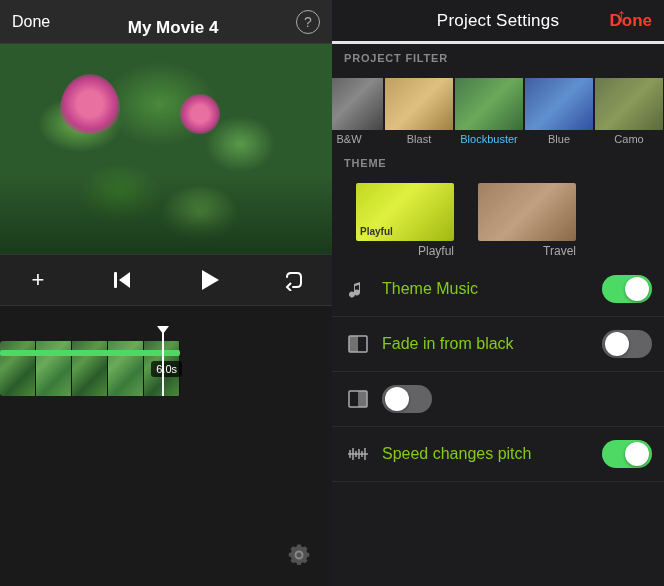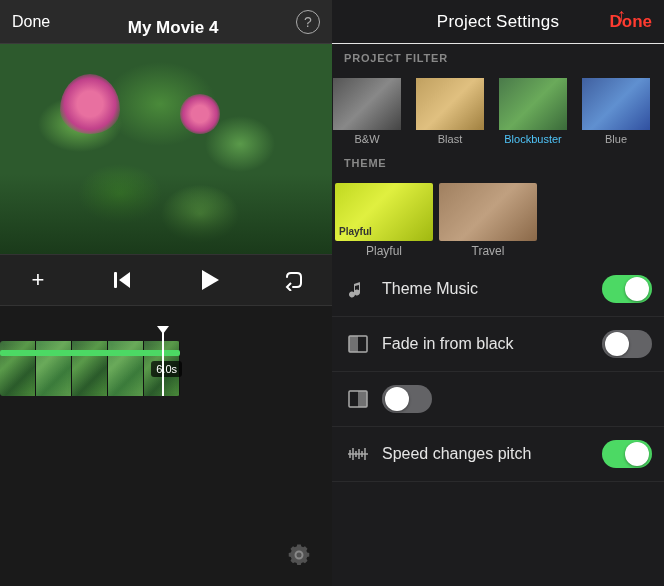--- a/index.html
+++ b/index.html
@@ -246,21 +246,21 @@
       flex-direction: column;
     }
 
     .right-header {
       height: 44px;
       background: #1c1c1e;
       display: flex;
       align-items: center;
       justify-content: center;
       position: relative;
-      border-bottom: 1px solid #e5e5e5;
+      border-bottom: 3px solid #e5e5e5;
     }
 
     .right-header .panel-title {
       color: #ffffff;
       font-size: 17px;
       font-weight: 400;
       letter-spacing: 0.2px;
     }
 
     .right-header .done-btn {
@@ -278,21 +278,22 @@
       font-weight: 600;
       letter-spacing: 0.8px;
       padding: 8px 12px 14px;
       text-transform: uppercase;
     }
 
     .filters-row {
       display: flex;
       overflow-x: auto;
       scrollbar-width: none;
-      gap: 13px;
+      gap: 0;
+      justify-content: flex-end;
     }
 
     .filters-row::-webkit-scrollbar { display: none; }
 
     .filter-item {
       display: flex;
       flex-direction: column;
       align-items: center;
       cursor: pointer;
       flex-shrink: 0;
@@ -341,24 +342,24 @@
       overflow-x: auto;
       scrollbar-width: none;
       gap: 0;
     }
 
     .themes-row::-webkit-scrollbar { display: none; }
 
     .theme-item {
       display: flex;
       flex-direction: column;
-      align-items: center;
+      align-items: flex-end;
       cursor: pointer;
       flex-shrink: 0;
-      width: 104px;
+      width: 122px;
     }
 
     .theme-thumb {
       width: 98px;
       height: 58px;
       position: relative;
       overflow: hidden;
       border-radius: 2px;
     }
 
@@ -409,21 +410,21 @@
       display: flex;
       align-items: center;
       justify-content: center;
       margin-right: 10px;
       color: #aaa;
       font-size: 18px;
     }
 
     .setting-label {
       flex: 1;
-      color: #e5e5e5;
+      color: #84cc16;
       font-size: 16px;
     }
 
     .toggle {
       width: 50px;
       height: 28px;
       border-radius: 14px;
       position: relative;
       cursor: pointer;
     }

